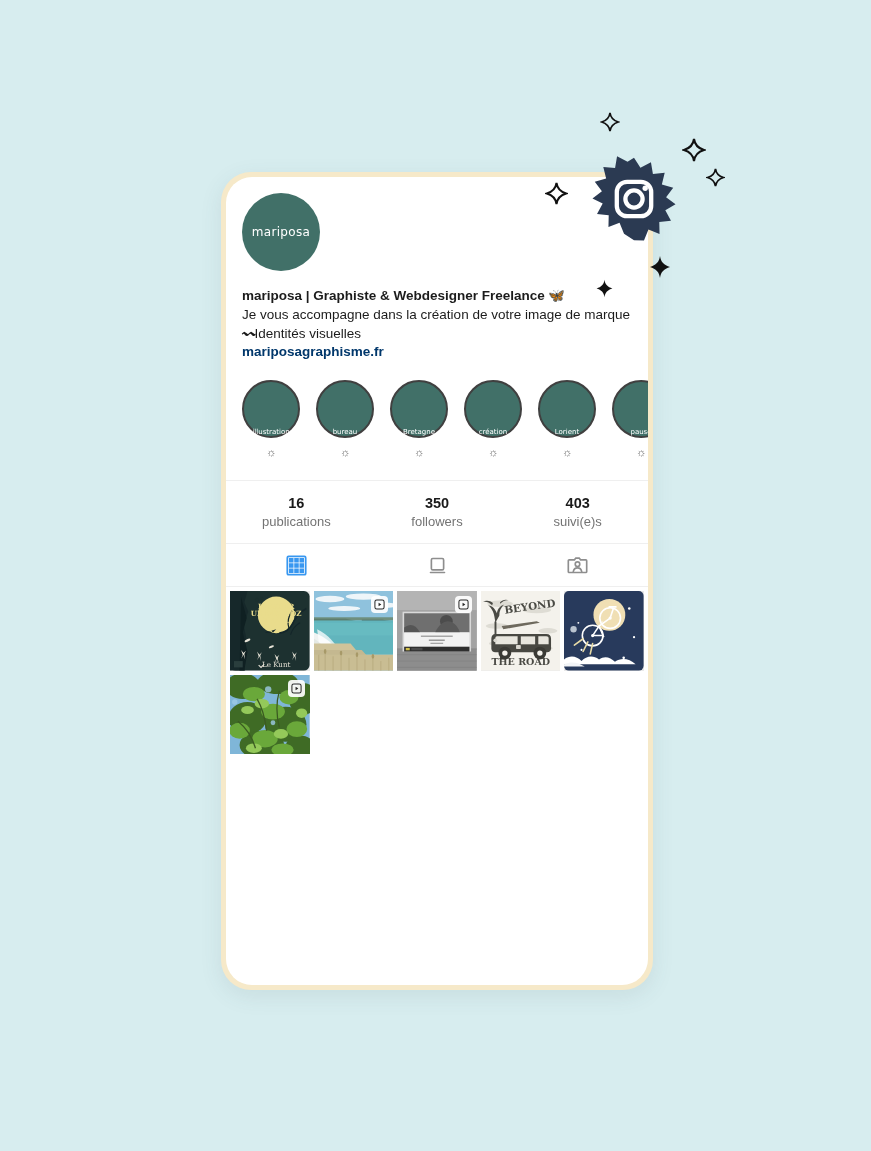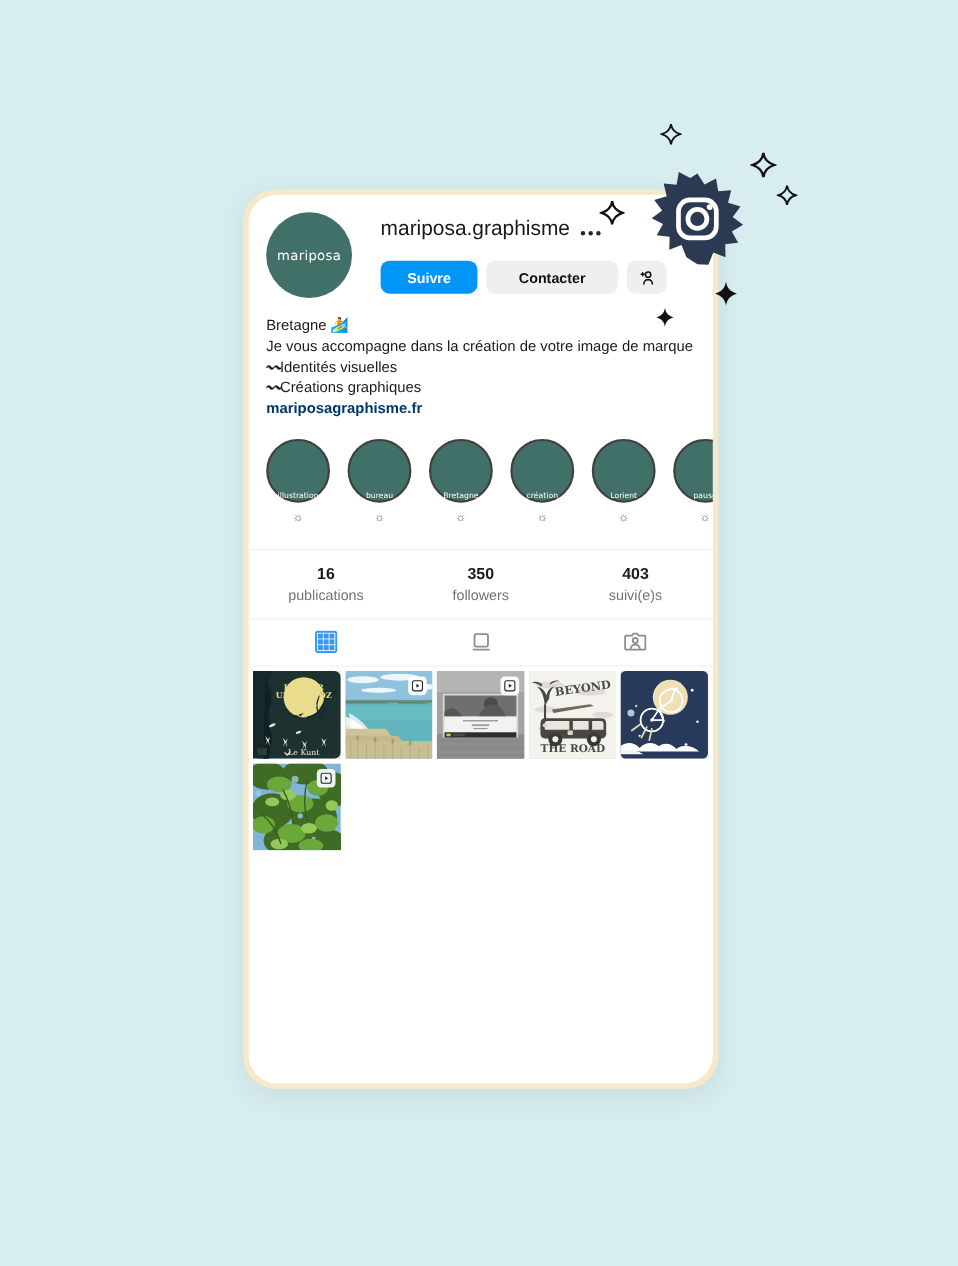--- a/index.html
+++ b/index.html
@@ -178,48 +178,26 @@
 
 <div class="stage">
 
   <div class="card-outer">
     <div class="card">
 
       <div class="profile-head">
         <div class="avatar">
           <span class="avatar-text">mariposa</span>
         </div>
-        <div class="head-right">
-          <div class="username-row">
-            <div class="username">mariposa.graphisme</div>
-            <div class="dots">
-                <i></i>
-                <i></i>
-                <i></i>
-              </div>
-          </div>
-          <div class="actions">
-            <button class="btn btn-follow">Suivre</button>
-            <button class="btn btn-contact">Contacter</button>
-            <button class="btn btn-icon">
-              <svg width="17" height="17" viewBox="0 0 24 24" fill="none" stroke="#111" stroke-width="2" stroke-linecap="round" stroke-linejoin="round">
-                <circle cx="13" cy="8" r="3.4"></circle>
-                <path d="M7.5 20c0-3.3 2.5-5.6 5.5-5.6s5.5 2.3 5.5 5.6"></path>
-                <path d="M4 7.5h4M6 5.5v4"></path>
-              </svg>
-            </button>
-          </div>
-        </div>
       </div>
 
       <div class="bio">
-        <div>Bretagne 🏄</div>
+        <div class="b-title">mariposa | Graphiste &amp; Webdesigner Freelance 🦋</div>
         <div>Je vous accompagne dans la création de votre image de marque</div>
         <div><span class="tilde">〰</span><span>Identités visuelles</span></div>
-        <div><span class="tilde">〰</span><span>Créations graphiques</span></div>
         <div class="b-link">mariposagraphisme.fr</div>
       </div>
 
       <div class="highlights">
         <div class="hl">
           <div class="hl-ring">
               <span>illustration</span>
             </div>
           <div class="hl-label">☼</div>
         </div>

